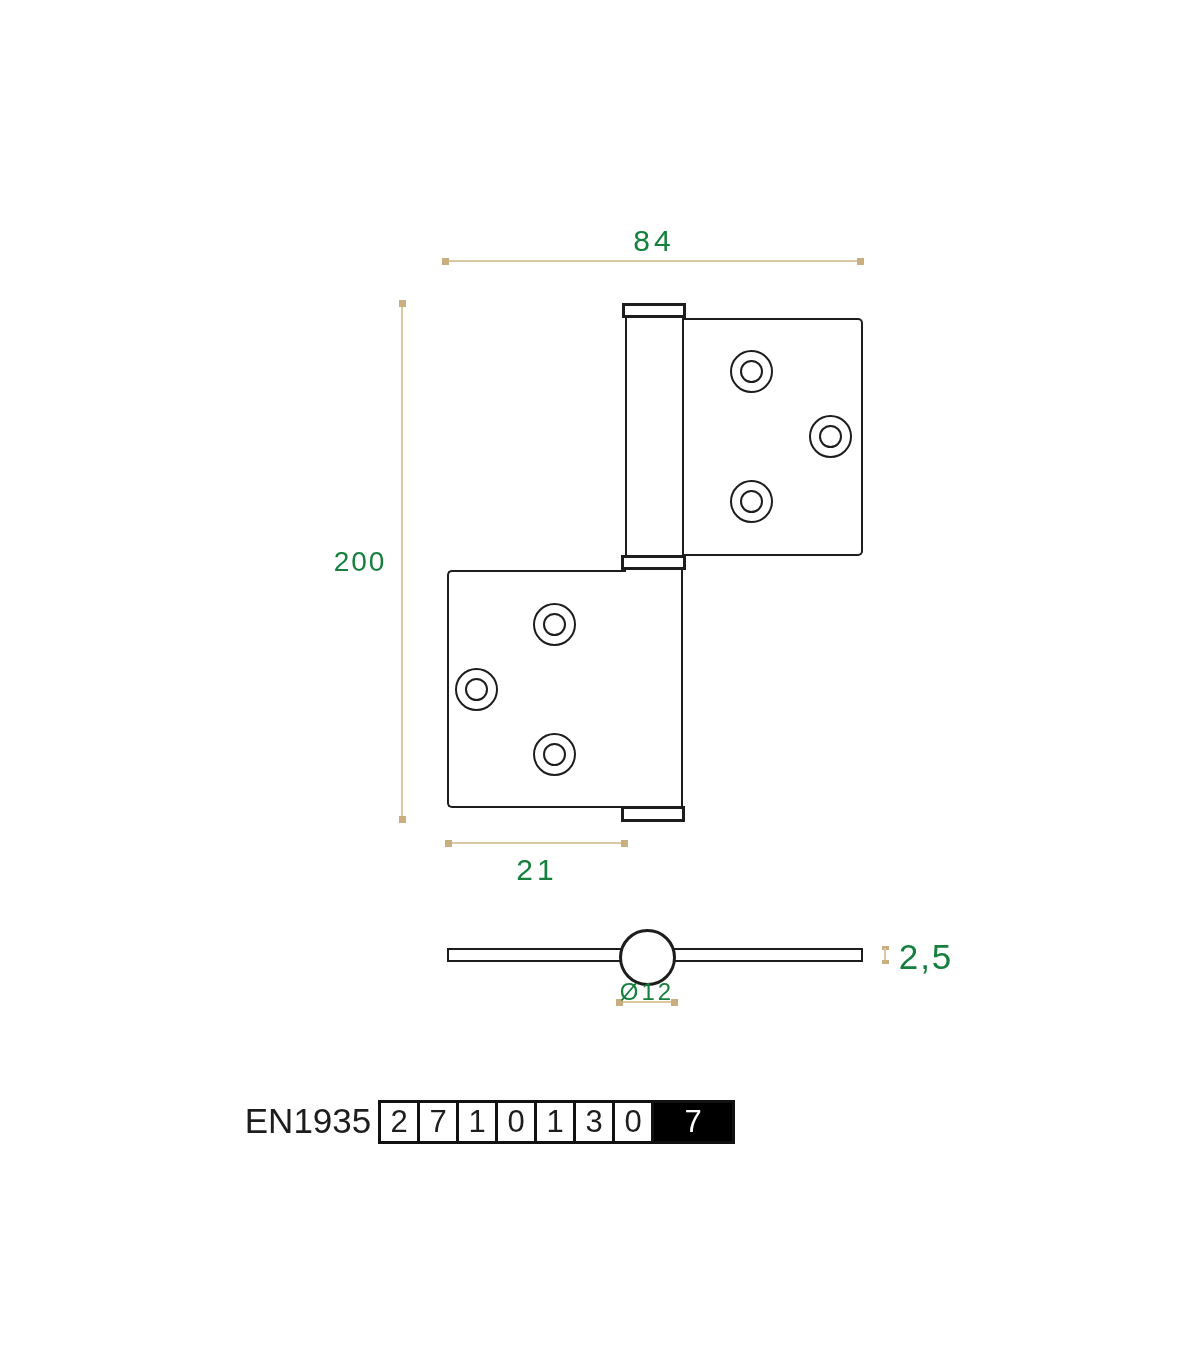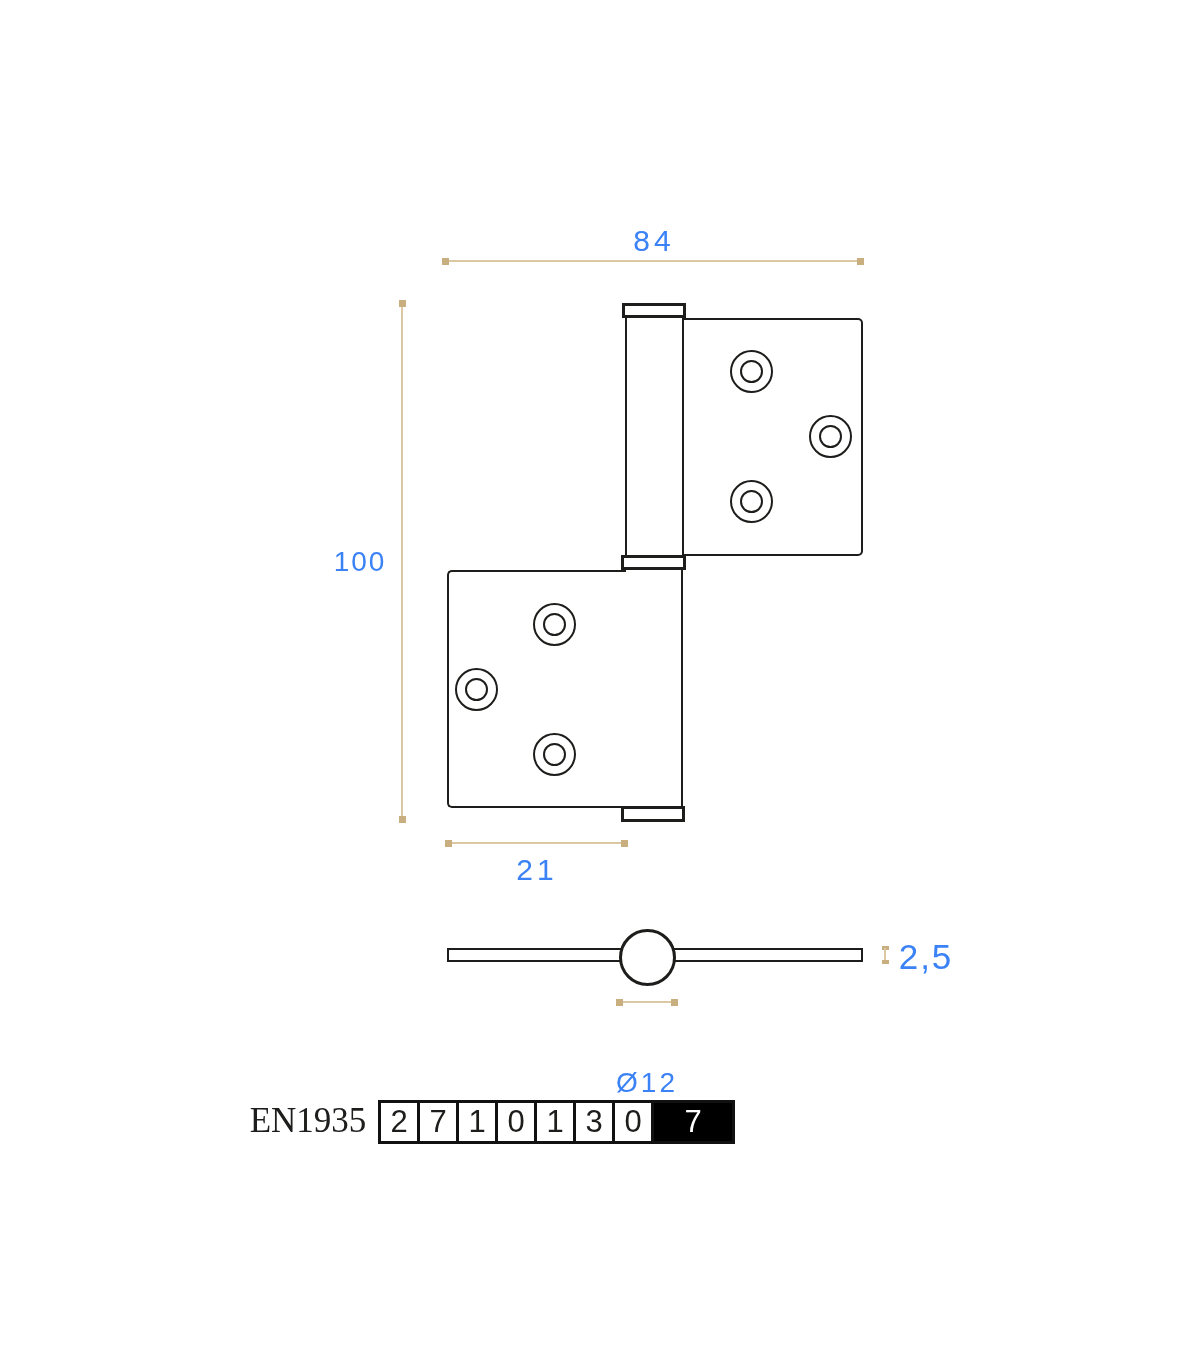--- a/index.html
+++ b/index.html
@@ -12,21 +12,21 @@
     overflow:hidden;
   }
   
   .dim-line{position:absolute;background:#dbc8a2;}
   .dim-line.h{height:2px;}
   .dim-line.v{width:2px;}
   .dim-dot{position:absolute;width:7px;height:7px;background:#c9ae7f;}
   .dim-dot.small{width:7px;height:4px;}
   .dim-label{
     position:absolute;transform:translate(-50%,-50%);
-    font-size:30px;letter-spacing:4px;white-space:nowrap;color:#3b82f6;
+    font-size:30px;letter-spacing:4px;white-space:nowrap;color:#15803d;
   }
   .dim-label.tight{letter-spacing:2px;}
   
   .part{
     position:absolute;background:#ffffff;
     border:2.5px solid #1d1d1b;box-sizing:border-box;
   }
   .part.cap{border-width:3px;}
   .part.no-left{border-left:none;}
   .part.no-right{border-right:none;}
@@ -39,21 +39,21 @@
     border-radius:50%;border:2.5px solid #1d1d1b;box-sizing:border-box;
   }
   .section-circle{
     position:absolute;left:619px;top:929px;width:57px;height:57px;
     border-radius:50%;border:3.5px solid #1d1d1b;box-sizing:border-box;
     background:#ffffff;
   }
   
   .en-label{
     position:absolute;left:308px;top:1121px;transform:translate(-50%,-50%);
-    font-size:35px;white-space:nowrap;color:#1d1d1b;font-family:Liberation Serif, serif;
+    font-size:35px;white-space:nowrap;color:#1d1d1b;
   }
   .en-table{
     position:absolute;left:378px;top:1100px;width:357px;height:44px;
     display:flex;border:3px solid #111111;box-sizing:border-box;background:#ffffff;
   }
   .en-cell{
     flex:0 0 36px;border-right:3px solid #111111;
     display:flex;align-items:center;justify-content:center;
     font-size:31px;color:#1d1d1b;
   }
@@ -65,21 +65,21 @@
 <div id="canvas">
 
   <div class="dim-line h" style="left:445px;top:260px;width:417px;"></div>
   <div class="dim-dot" style="left:442px;top:258px;"></div>
   <div class="dim-dot" style="left:857px;top:258px;"></div>
   <div class="dim-label" style="left:654px;top:241px;">84</div>
 
   <div class="dim-line v" style="left:401px;top:303px;height:517px;"></div>
   <div class="dim-dot" style="left:399px;top:300px;"></div>
   <div class="dim-dot" style="left:399px;top:816px;"></div>
-  <div class="dim-label tight" style="left:360px;top:562px;font-size:28px;">100</div>
+  <div class="dim-label tight" style="left:360px;top:562px;font-size:28px;">200</div>
 
   <div>
 
     <div class="part" style="left:625px;top:315px;width:59px;height:243px;"></div>
 
     <div class="part" style="left:624px;top:568px;width:59px;height:242px;"></div>
 
     <div class="part no-left" style="left:684px;top:318px;width:179px;height:238px;border-radius:0 5px 5px 0;"></div>
 
     <div class="part no-right" style="left:447px;top:570px;width:179px;height:238px;border-radius:5px 0 0 5px;"></div>
@@ -119,21 +119,21 @@
     <div class="section-circle"></div>
 
     <div class="dim-dot small" style="left:882px;top:946px;"></div>
     <div class="dim-line v" style="left:884px;top:948px;height:14px;"></div>
     <div class="dim-dot small" style="left:882px;top:960px;"></div>
     <div class="dim-label tight" style="left:926px;top:957px;font-size:35px;">2,5</div>
 
     <div class="dim-line h" style="left:619px;top:1001px;width:56px;"></div>
     <div class="dim-dot" style="left:616px;top:999px;"></div>
     <div class="dim-dot" style="left:671px;top:999px;"></div>
-    <div class="dim-label" style="left:647px;top:1083px;font-size:28px;letter-spacing:3px;">Ø12</div>
+    <div class="dim-label" style="left:647px;top:992px;font-size:24px;letter-spacing:3px;">Ø12</div>
   </div>
 
   <div class="en-label">EN1935</div>
   <div class="en-table">
     <div class="en-cell">2</div>
     <div class="en-cell">7</div>
     <div class="en-cell">1</div>
     <div class="en-cell">0</div>
     <div class="en-cell">1</div>
     <div class="en-cell">3</div>

